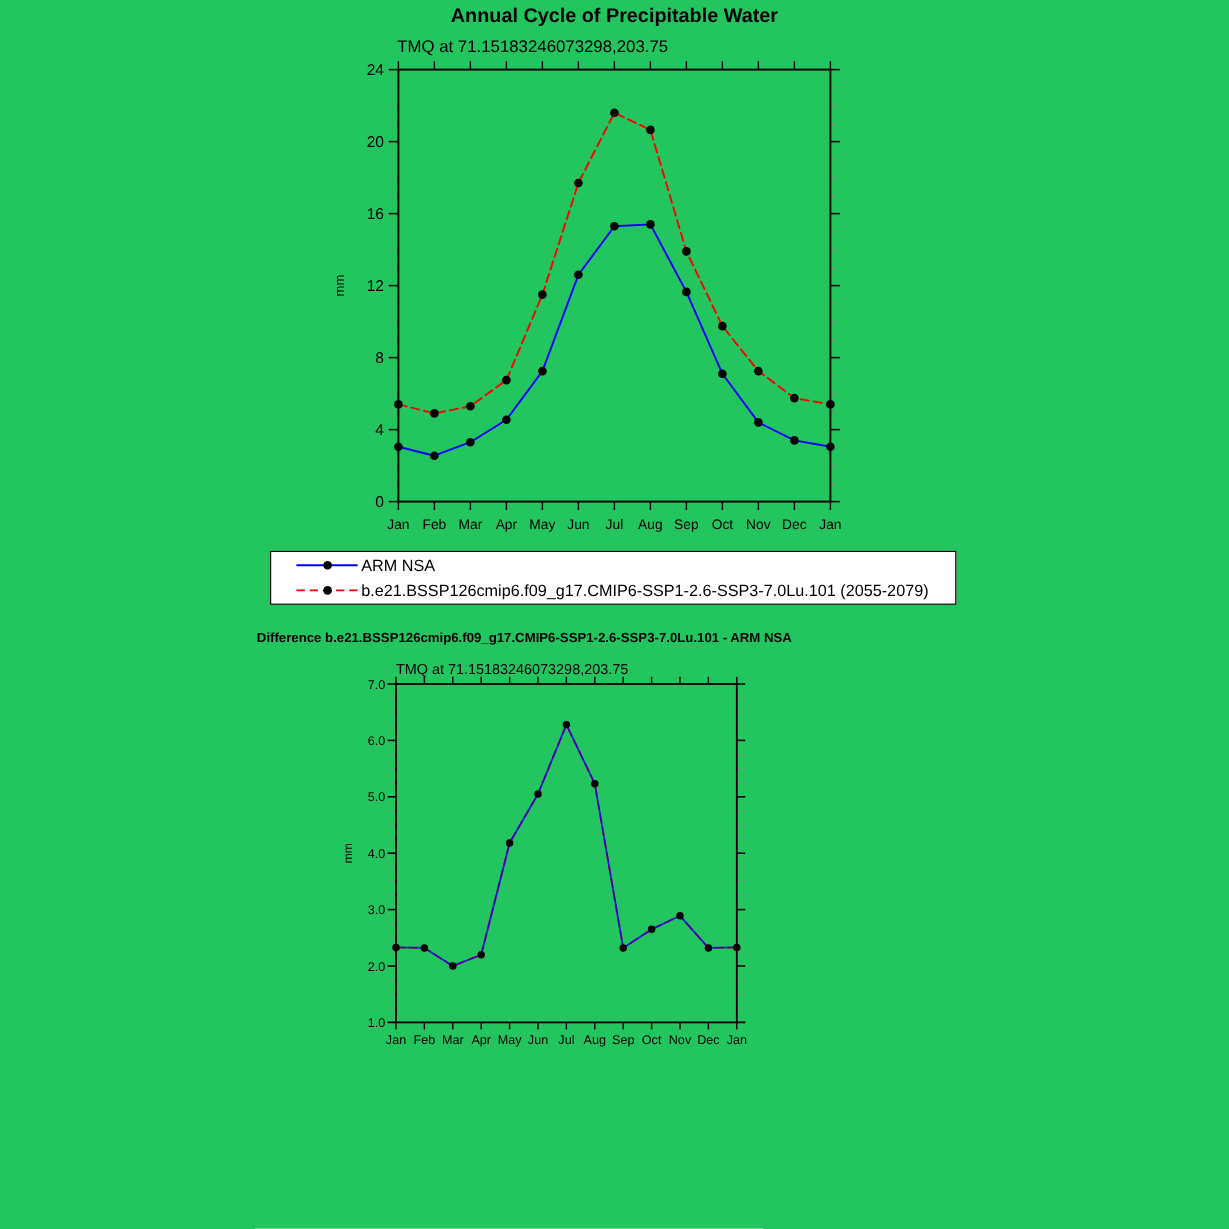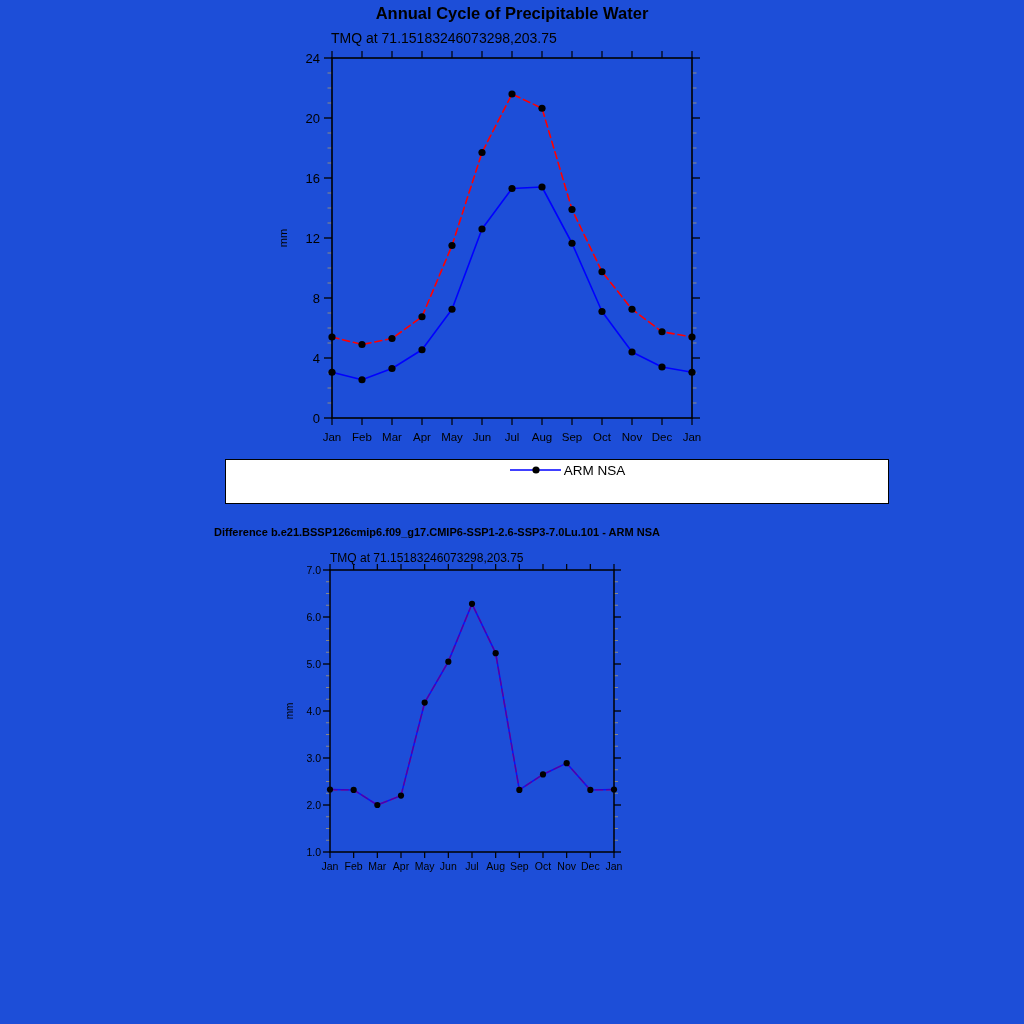--- a/index.html
+++ b/index.html
@@ -1,24 +1,24 @@
 <!DOCTYPE html>
 <html><head>
 <meta charset="utf-8">
 <style>
   html,body{margin:0;padding:0;background:#ffffff;}
-  .page{position:relative;width:1024px;height:1024px;background:#1d4ed8;overflow:hidden;
+  .page{position:relative;width:1024px;height:1024px;background:#22c55e;overflow:hidden;
         font-family:"Liberation Sans",sans-serif;color:#000;}
   #plots{position:absolute;left:0;top:0;}
   #title1{position:absolute;left:0;top:4px;width:1024px;text-align:center;
           font-size:16.5px;font-weight:bold;}
   #subtitle1{position:absolute;left:331px;top:30px;font-size:14px;}
-  #legend{position:absolute;left:225px;top:459px;width:664px;height:45px;
+  #legend{position:absolute;left:225px;top:459px;width:572px;height:45px;
           box-sizing:border-box;border:1.4px solid #000;background:#fff;
-          display:flex;flex-direction:row;justify-content:space-evenly;padding-left:19px;}
+          display:flex;flex-direction:column;justify-content:space-evenly;padding-left:19px;}
   .legend-row{display:flex;align-items:center;height:20px;}
   .legend-label{font-size:13.5px;white-space:nowrap;}
   #title2{position:absolute;left:0;top:526px;width:874px;text-align:center;
           font-size:11px;font-weight:bold;}
   #subtitle2{position:absolute;left:330px;top:551px;font-size:12px;}
 </style>
 </head>
 <body>
 
 <div class="page">
@@ -269,18 +269,25 @@
     </svg>
 
   <div id="legend">
     <div class="legend-row">
       <svg class="legend-sample" width="56" height="16">
         <line x1="2" y1="8" x2="53" y2="8" stroke-width="1.6" stroke="#0000ff" stroke-dasharray="none"></line>
         <circle cx="28" cy="8" r="3.6" fill="#000000"></circle>
       </svg>
       <span class="legend-label">ARM NSA</span>
     </div>
+    <div class="legend-row">
+      <svg class="legend-sample" width="56" height="16">
+        <line x1="2" y1="8" x2="53" y2="8" stroke-width="1.6" stroke="#ff0000" stroke-dasharray="7,4"></line>
+        <circle cx="28" cy="8" r="3.6" fill="#000000"></circle>
+      </svg>
+      <span class="legend-label">b.e21.BSSP126cmip6.f09_g17.CMIP6-SSP1-2.6-SSP3-7.0Lu.101 (2055-2079)</span>
+    </div>
   </div>
 
   <div id="title2">Difference b.e21.BSSP126cmip6.f09_g17.CMIP6-SSP1-2.6-SSP3-7.0Lu.101 - ARM NSA</div>
   <div id="subtitle2">TMQ at 71.15183246073298,203.75</div>
 
 </div>
 
 </body></html>

